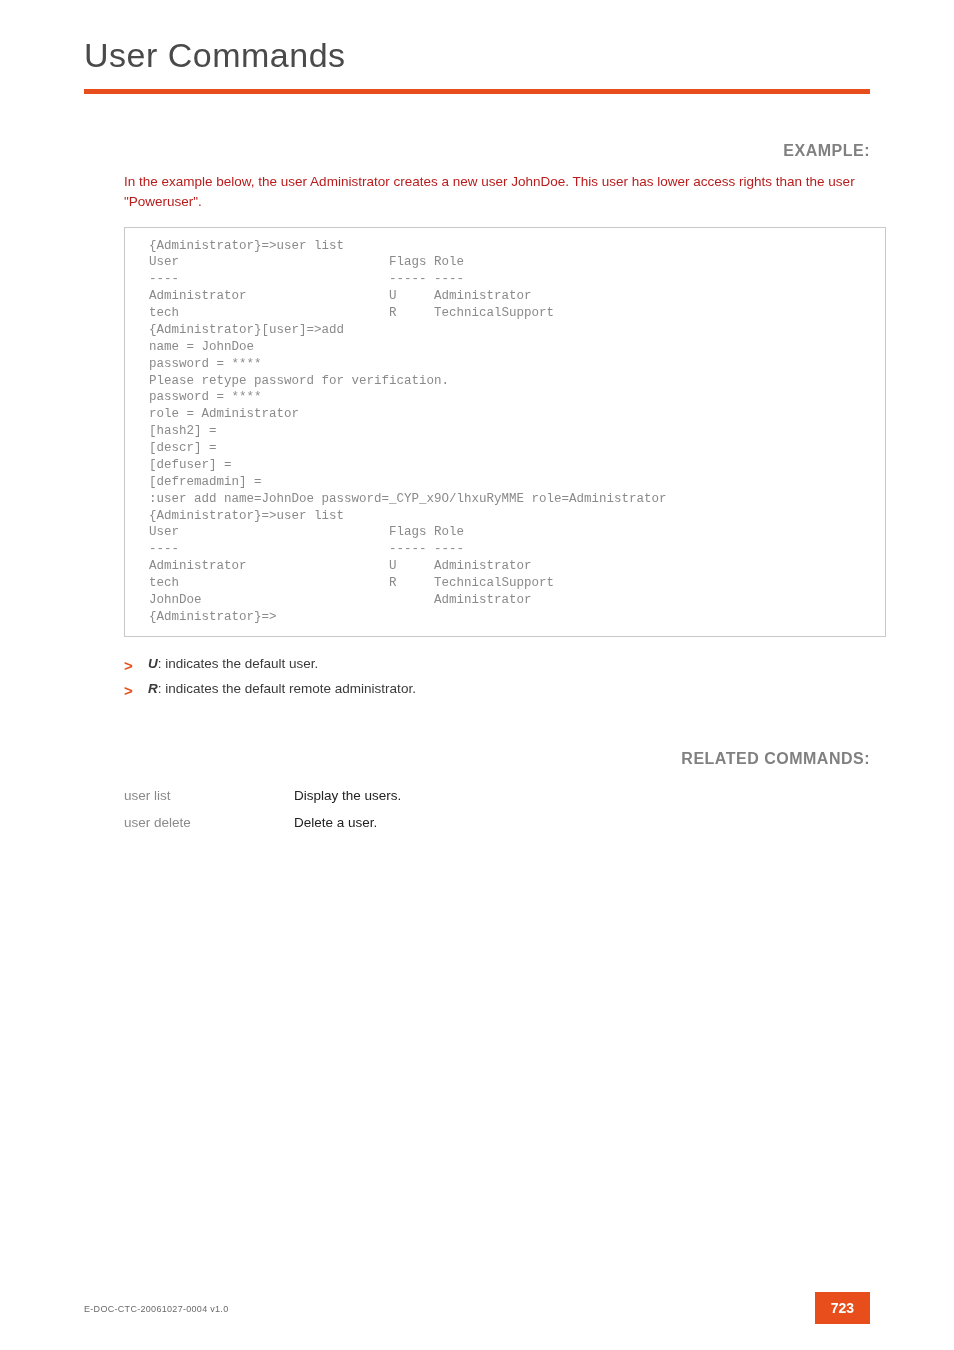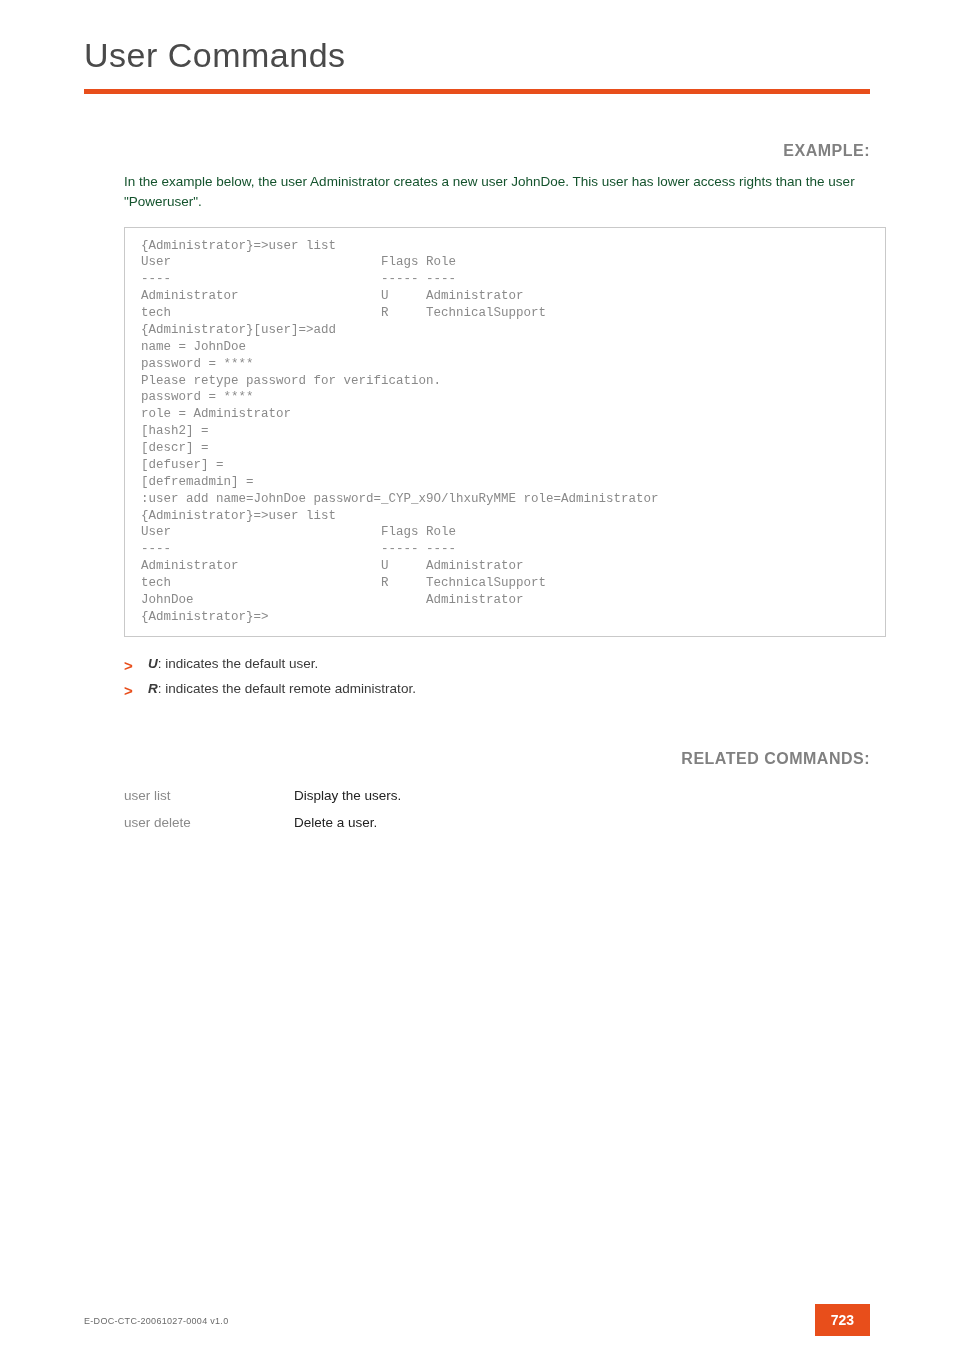--- a/index.html
+++ b/index.html
@@ -1,32 +1,32 @@
 <!DOCTYPE html>
 <html><head>
 <meta charset="utf-8">
 <style>
   * { box-sizing: border-box; margin: 0; padding: 0; }
   html, body { width: 954px; height: 1350px; background: #ffffff; font-family: Arial, Helvetica, sans-serif; color: #4a4a4a; }
   .page { width: 926px; height: 1350px; position: relative; padding: 36px 56px 0 84px; }
   .page-title { font-size: 34px; font-weight: 400; color: #4a4a4a; letter-spacing: 0.5px; font-family: Arial, Helvetica, sans-serif; }
   .rule { height: 5px; background: #e84e1b; margin-top: 14px; }
   .section-h { font-size: 16px; font-weight: 700; color: #808080; letter-spacing: 0.5px; margin-top: 48px; text-align: right; }
-  .intro { font-size: 13.5px; color: #14532d; margin: 12px 0 0 40px; line-height: 1.5; max-width: 760px; }
-  .term-box { margin: 14px 0 0 40px; border: 1px solid #c9c9c9; padding: 10px 16px; width: 762px; }
+  .intro { font-size: 13.5px; color: #b91c1c; margin: 12px 0 0 40px; line-height: 1.5; max-width: 760px; }
+  .term-box { margin: 14px 0 0 40px; border: 1px solid #c9c9c9; padding: 10px 24px; width: 762px; }
   pre.term { font-family: "Courier New", Courier, monospace; font-size: 12.5px; color: #8a8a8a; line-height: 1.35; white-space: pre; }
   ul.bullets { list-style: none; margin: 14px 0 0 40px; }
   ul.bullets li { position: relative; padding-left: 24px; font-size: 13.5px; color: #3a3a3a; line-height: 1.9; }
   ul.bullets li .arrow { position: absolute; left: 0; top: 1px; color: #e84e1b; font-weight: 700; font-size: 15px; }
   ul.bullets li .em { font-style: italic; font-weight: 700; }
   table.rel { margin: 14px 0 0 40px; border-collapse: collapse; }
   table.rel td { padding: 6px 0; font-size: 13.5px; vertical-align: top; }
   table.rel td.cmd { color: #8a8a8a; font-family: Arial, sans-serif; width: 170px; }
   table.rel td.desc { color: #222; }
-  .footer { position: absolute; left: 84px; right: 56px; bottom: 22px; margin-top: 29px; }
+  .footer { position: absolute; left: 84px; right: 56px; bottom: 34px; margin-top: 29px; }
   .footer .doc { font-size: 9px; color: #6a6a6a; letter-spacing: 0.3px; }
   .footer .badge { position: absolute; right: 0; bottom: -8px; background: #e84e1b; color: #fff; font-size: 14px; font-weight: 700; padding: 8px 16px; text-align: center; }
 </style>
 </head>
 <body>
 
 <div class="page">
 
   <h1 class="page-title">User Commands</h1>
   <div class="rule"></div>

